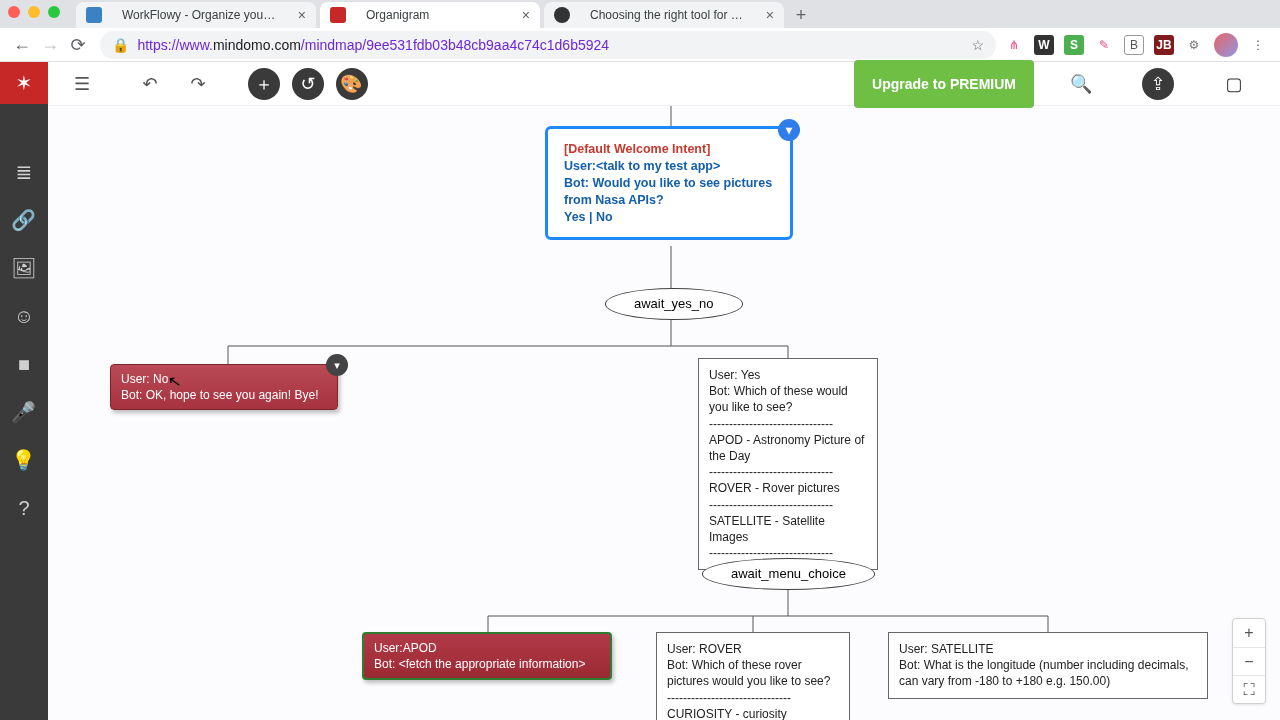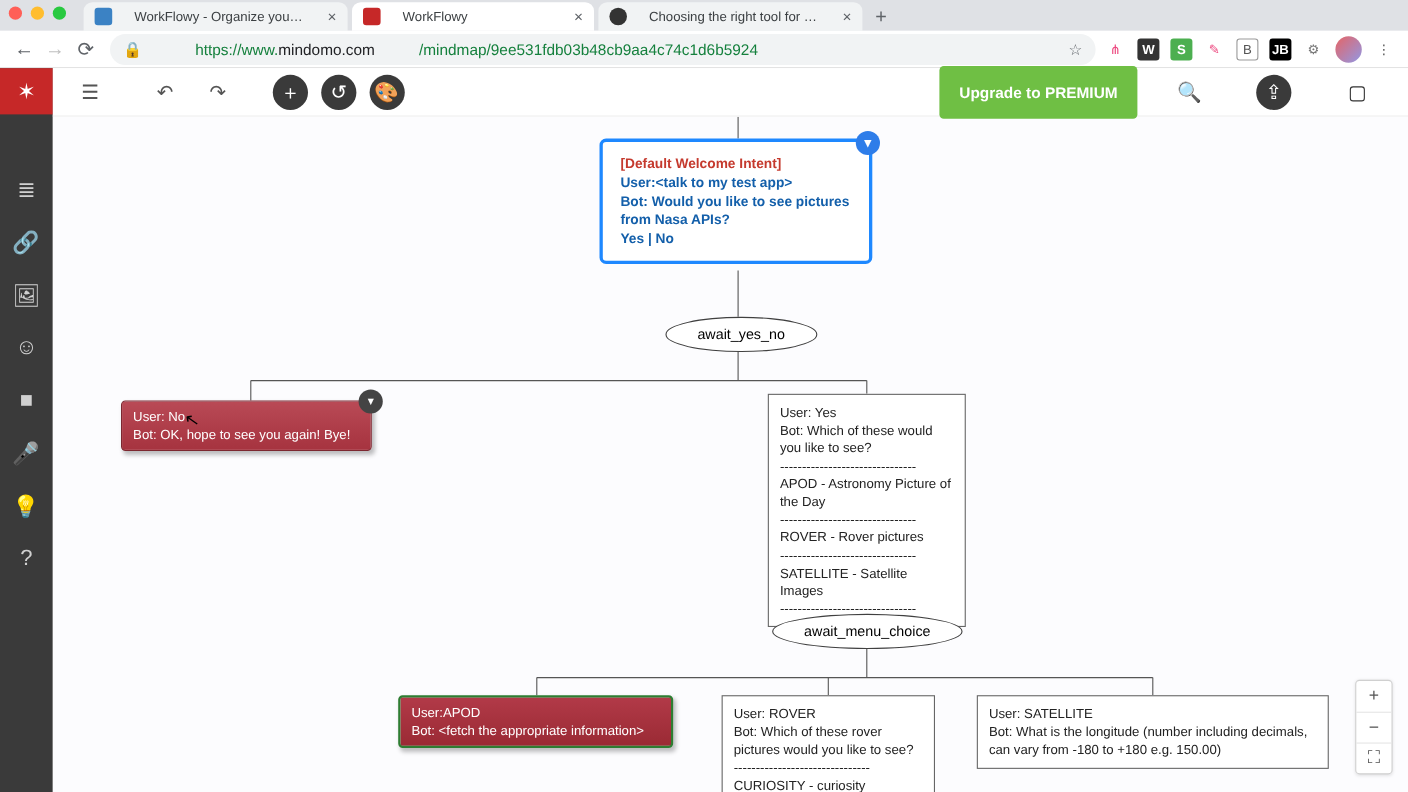--- a/index.html
+++ b/index.html
@@ -18,21 +18,21 @@
   .tab .title { flex:1; white-space:nowrap; overflow:hidden; text-overflow:ellipsis;}
   .tab .close { font-size:14px; color:#5f6368; }
   .newtab { width:26px; height:26px; display:flex; align-items:center; justify-content:center; color:#5f6368; font-size:18px;}
 
   
   .addrbar { position:absolute; top:28px; left:0; right:0; height:34px; background:#fff; display:flex; align-items:center; padding:0 8px; border-bottom:1px solid #e0e0e0;}
   .navbtn { width:28px; height:28px; display:flex; align-items:center; justify-content:center; color:#5f6368; font-size:18px; border-radius:50%;}
   .navbtn.disabled{color:#c0c0c0;}
   .urlbox { flex:1; height:28px; background:#f1f3f4; border-radius:14px; display:flex; align-items:center; padding:0 12px; margin:0 8px; font-size:14px; color:#202124;}
   .urlbox .lock{margin-right:8px; color:#5f6368;}
-  .urlbox .url .muted{color:#15803d;margin-left:40px;}
+  .urlbox .url .muted{color:#6d28d9;}
   .addr-right { display:flex; align-items:center; gap:10px; padding-right:4px;}
   .ext { width:20px; height:20px; border-radius:3px; display:flex; align-items:center; justify-content:center; font-size:12px;}
   .avatar { width:24px; height:24px; border-radius:50%; background:linear-gradient(135deg,#e66465,#9198e5);}
 
   
   .app { position:absolute; top:62px; left:0; right:0; bottom:0; display:flex; }
   .leftstrip { width:48px; background:#3a3a3a; display:flex; flex-direction:column; align-items:center; padding-top:0;}
   .logo { width:48px; height:42px; background:#c62828; display:flex; align-items:center; justify-content:center; color:#fff; font-size:20px;}
   .leftstrip .ico { width:48px; height:48px; display:flex; align-items:center; justify-content:center; color:#d0d0d0; font-size:20px;}
 
@@ -82,21 +82,21 @@
 </div>
 
 <div class="tabstrip">
   <div class="tab">
     <span class="fav" style="background:#3b82c4"></span>
     <span class="title">WorkFlowy - Organize your br</span>
     <span class="close">×</span>
   </div>
   <div class="tab active">
     <span class="fav" style="background:#c62828"></span>
-    <span class="title">WorkFlowy</span>
+    <span class="title">Organigram</span>
     <span class="close">×</span>
   </div>
   <div class="tab">
     <span class="fav" style="background:#333; border-radius:50%;"></span>
     <span class="title">Choosing the right tool for Dia</span>
     <span class="close">×</span>
   </div>
   <div class="newtab">+</div>
 </div>
 
@@ -110,21 +110,21 @@
       <span class="muted">https://www.</span><span>mindomo.com</span><span class="muted">/mindmap/9ee531fdb03b48cb9aa4c74c1d6b5924</span>
     </span>
     <span style="margin-left:auto; color:#5f6368;">☆</span>
   </div>
   <div class="addr-right">
     <div class="ext" style="color:#ec407a">⋔</div>
     <div class="ext" style="background:#333;color:#fff;font-weight:700">W</div>
     <div class="ext" style="background:#4caf50;color:#fff;font-weight:700">S</div>
     <div class="ext" style="color:#ec407a">✎</div>
     <div class="ext" style="border:1px solid #999;color:#555">B</div>
-    <div class="ext" style="background:#000000;color:#fff;font-weight:700">JB</div>
+    <div class="ext" style="background:#7f1d1d;color:#fff;font-weight:700">JB</div>
     <div class="ext" style="color:#777">⚙</div>
     <div class="avatar"></div>
     <div class="ext" style="color:#555">⋮</div>
   </div>
 </div>
 
 <div class="topbar">
   <div class="rbtn hamb">☰</div>
   <div style="width:20px"></div>
   <div class="rbtn" style="color:#555">↶</div>

